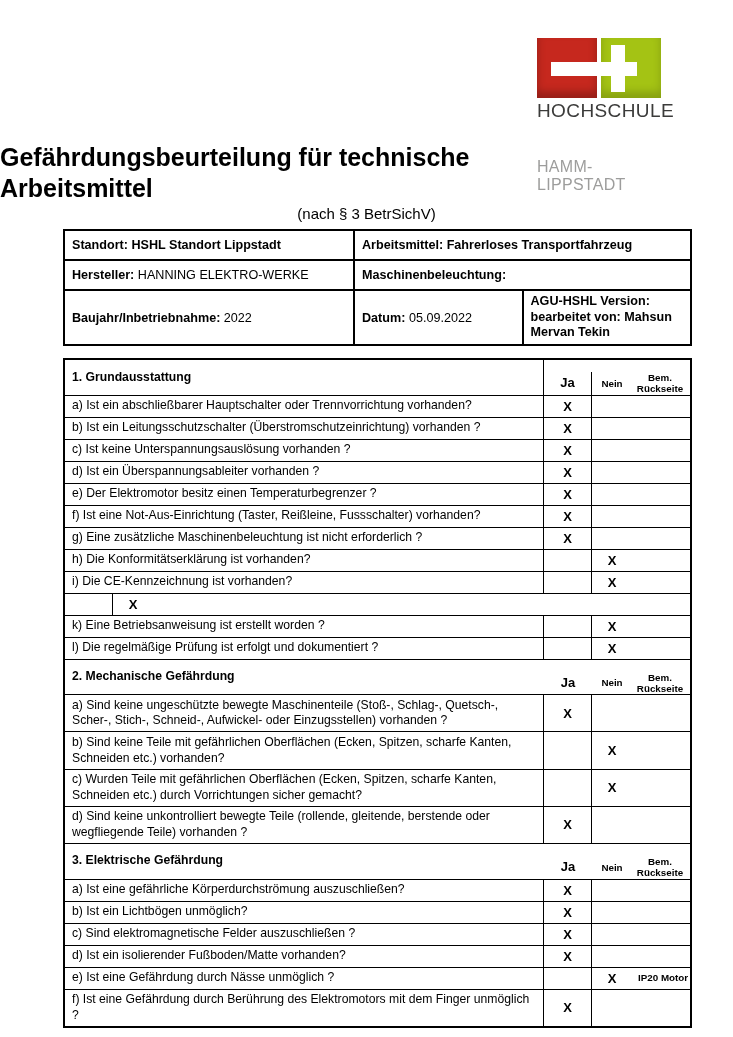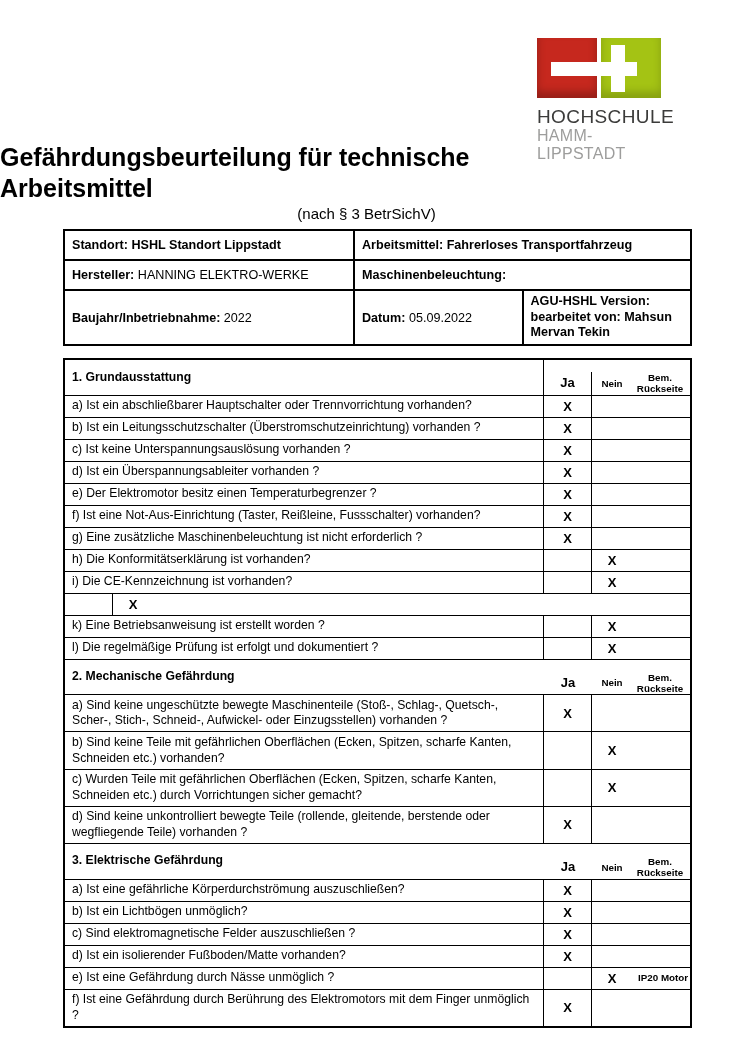--- a/index.html
+++ b/index.html
@@ -9,22 +9,22 @@
     margin:0 auto;
   }
   
   .logo{position:absolute;left:537px;top:38px;width:124px;}
   .logo-squares{position:relative;width:124px;height:60px;}
   .sq{position:absolute;top:0;width:60px;height:60px;}
   .sq.red{left:0;background:#c6281e;box-shadow:inset 0 -6px 8px rgba(0,0,0,.25);}
   .sq.green{left:64px;background:#a4c314;box-shadow:inset 0 -6px 8px rgba(0,0,0,.18);}
   .cross-h{position:absolute;left:14px;top:24px;width:86px;height:14px;background:#fff;}
   .cross-v{position:absolute;left:74px;top:7px;width:14px;height:47px;background:#fff;}
-  .logo-t1{margin-top:9px;font-size:19px;letter-spacing:.4px;color:#3b3b3a;line-height:1.05;}
-  .logo-t2{font-size:16px;letter-spacing:.3px;color:#9d9d9c;line-height:1.1;}
+  .logo-t1{margin-top:3px;font-size:19px;letter-spacing:.4px;color:#3b3b3a;line-height:1.05;}
+  .logo-t2{font-size:16px;letter-spacing:.3px;color:#9d9d9c;line-height:1.1;margin-top:37px;}
   
   .title{padding-top:142px;text-align:left;font-weight:bold;font-size:25px;line-height:31px;}
   .subtitle{text-align:center;font-size:15px;margin-top:1px;}
   
   table.info{border-collapse:collapse;margin:7px 0 0 63px;width:629px;table-layout:fixed;}
   table.info td{border:2px solid #000;padding:3px 7px;font-size:12.6px;vertical-align:middle;}
   table.info .lbl{font-weight:bold;}
   table.info tr.r1 td{height:22px;}
   table.info tr.r2 td{height:22px;}
   table.info tr.r3 td{height:41px;}

